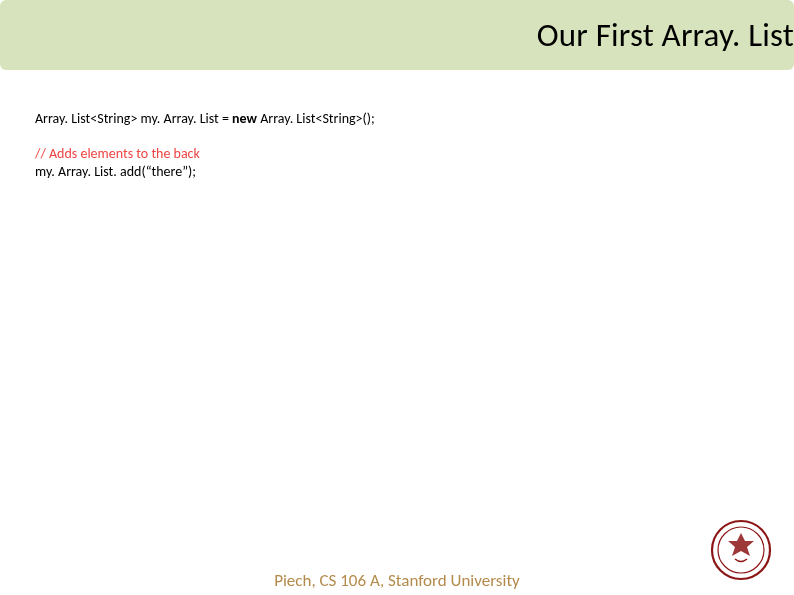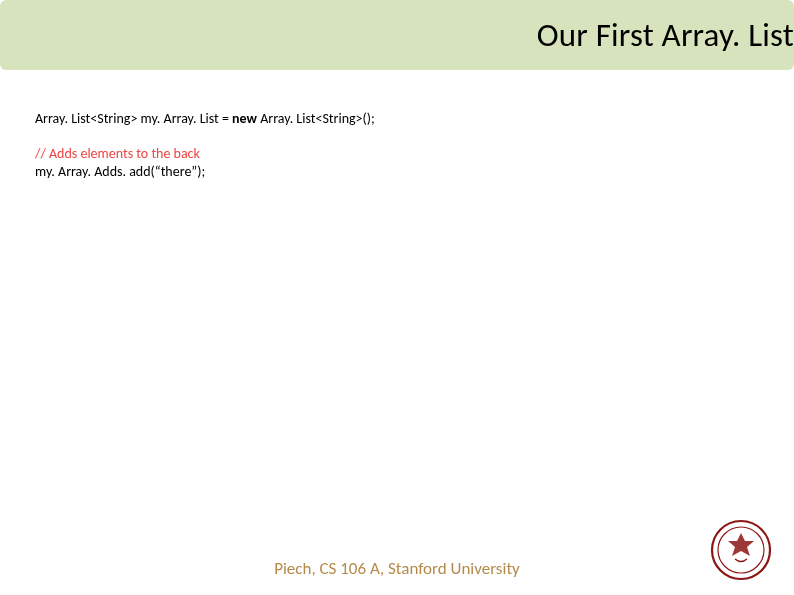--- a/index.html
+++ b/index.html
@@ -33,21 +33,21 @@
     font-size: 14px;
     line-height: 1.25;
     color: #000;
     margin-left: 17px;
   }
   .code-line { white-space: pre; }
   .kw { font-weight: bold; }
   .comment { color: #ef4444; }
   .footer {
     position: absolute;
-    bottom: 16px;
+    bottom: 4px;
     width: 100%;
     text-align: center;
     font-size: 17px;
     color: #b48a4a;
     font-family: "Calibri", "Segoe UI", Arial, sans-serif;
   }
   .seal {
     position: absolute;
     right: 22px;
     bottom: 14px;
@@ -59,21 +59,21 @@
 <body>
 
 <div class="title-bar">
   <h1>Our First Array. List</h1>
 </div>
 
 <div class="content">
   <div class="code-line"><span>Array. List&lt;String&gt; my. Array. List = </span><span class="kw">new</span><span> Array. List&lt;String&gt;();</span></div>
   <div class="code-line">&nbsp;</div>
   <div class="code-line comment">// Adds elements to the back</div>
-  <div class="code-line">my. Array. Adds. add(“there”);</div>
+  <div class="code-line">my. Array. List. add(“there”);</div>
 </div>
 
 <div class="footer">Piech, CS 106 A, Stanford University</div>
 
 <div class="seal">
   <svg viewBox="0 0 62 62" width="62" height="62">
     <circle cx="31" cy="31" r="29" fill="none" stroke="#8c1515" stroke-width="2.2"></circle>
     <circle cx="31" cy="31" r="23" fill="none" stroke="#8c1515" stroke-width="1.2"></circle>
     <path d="M31 14 L35 22 L44 22 L37 28 L40 37 L31 32 L22 37 L25 28 L18 22 L27 22 Z" fill="#8c1515" opacity="0.85"></path>
     <path d="M25 40 Q31 45 37 40" fill="none" stroke="#8c1515" stroke-width="1.5"></path>

